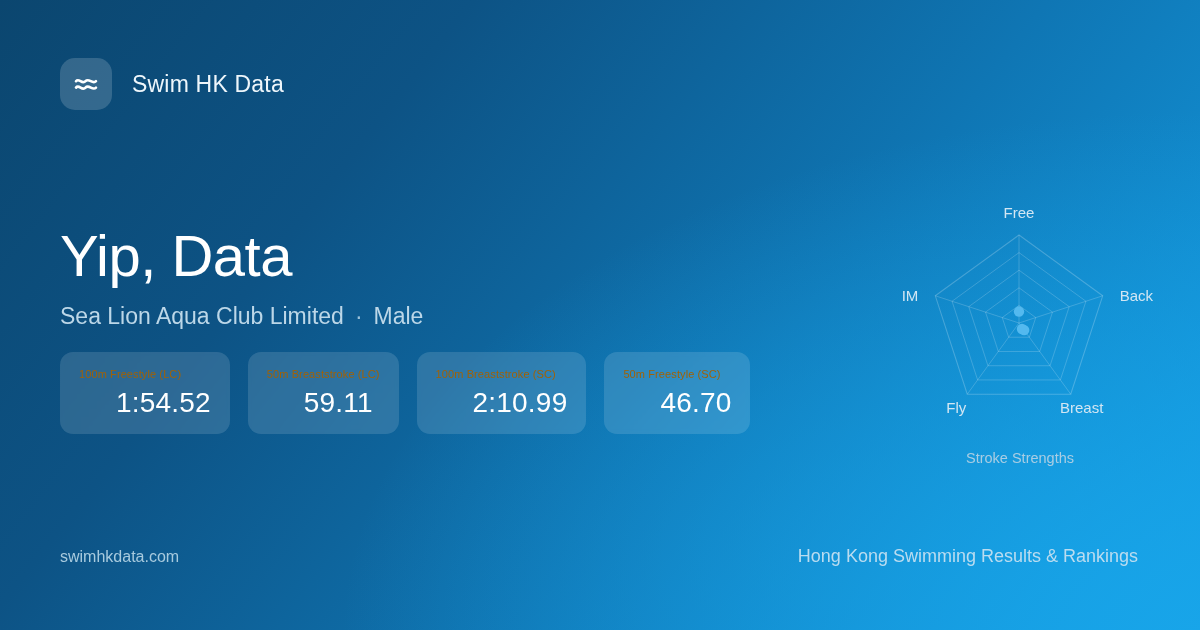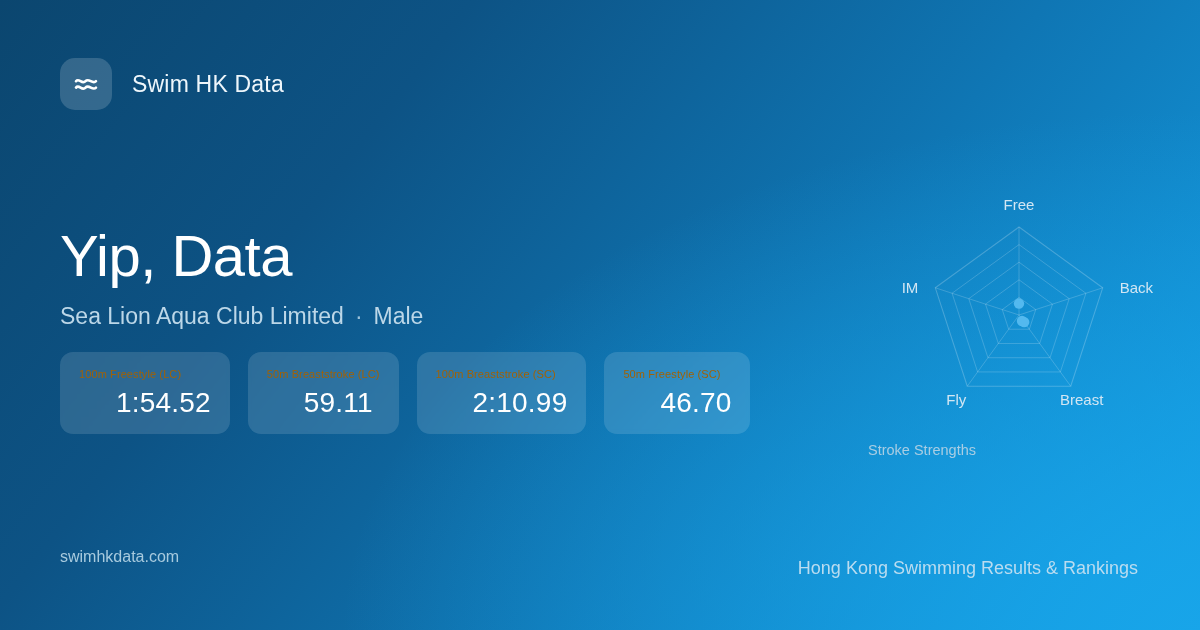--- a/index.html
+++ b/index.html
@@ -98,51 +98,51 @@
     font-weight:400;
     color:#ffffff;
     white-space:nowrap;
     letter-spacing:0.2px;
     margin-left:37px;
   }
 
   
   .radar-wrap {
     position:absolute;
-    left:868px; top:168px;
+    left:868px; top:176px;
     width:304px; height:300px;
   }
   .radar-svg { display:block; }
   .radar-axis-label {
     font-family:"Liberation Sans", sans-serif;
     font-size:15px;
     fill:#d2e6f3;
   }
   .radar-caption {
     position:absolute;
     left:0; top:274px;
     width:304px;
+    text-align:center;
     font-size:14.5px;
     color:#a9cde3;
   }
 
   
   .footer-left {
     position:absolute;
     left:60px; top:548px;
     font-size:16px;
     color:#a7cade;
   }
   .footer-right {
     position:absolute;
     right:62px; top:546px;
     font-size:18px;
     color:#badcf0;
     white-space:nowrap;
-    margin-top:12px;
   }
 </style>
 </head>
 <body>
 
 <div class="card-root">
 
   <div class="brand">
     <div class="brand-logo">
       <svg width="30" height="30" viewBox="0 0 30 30" aria-hidden="true">

